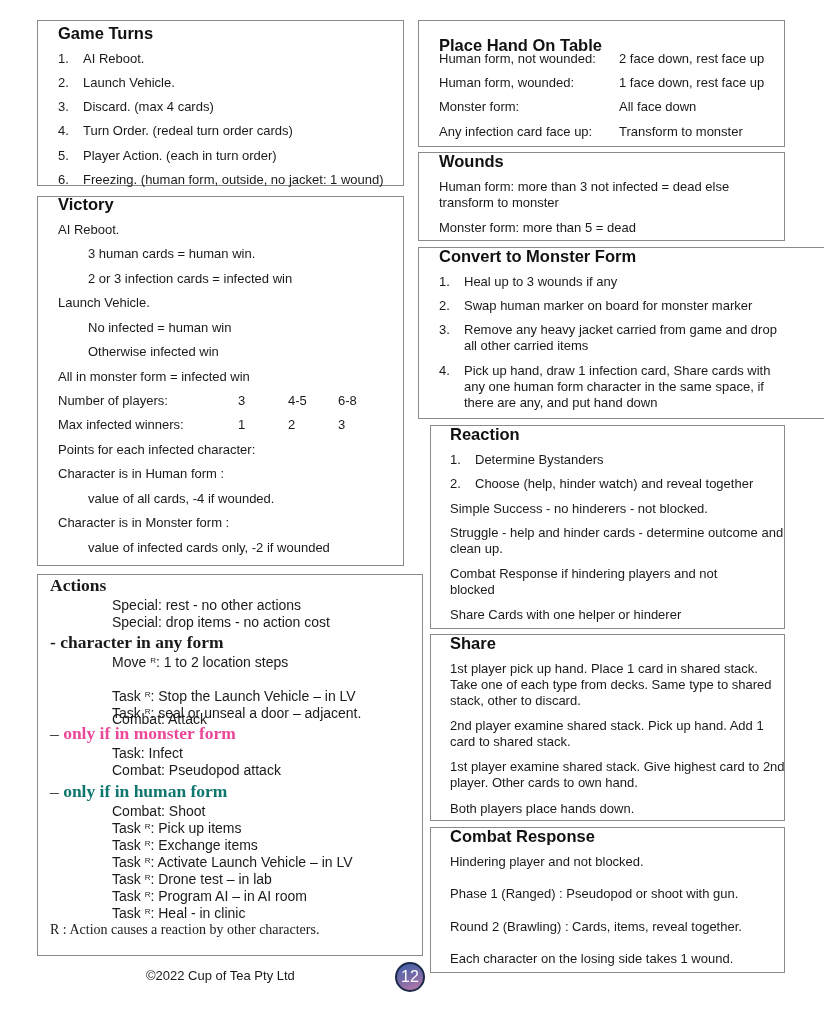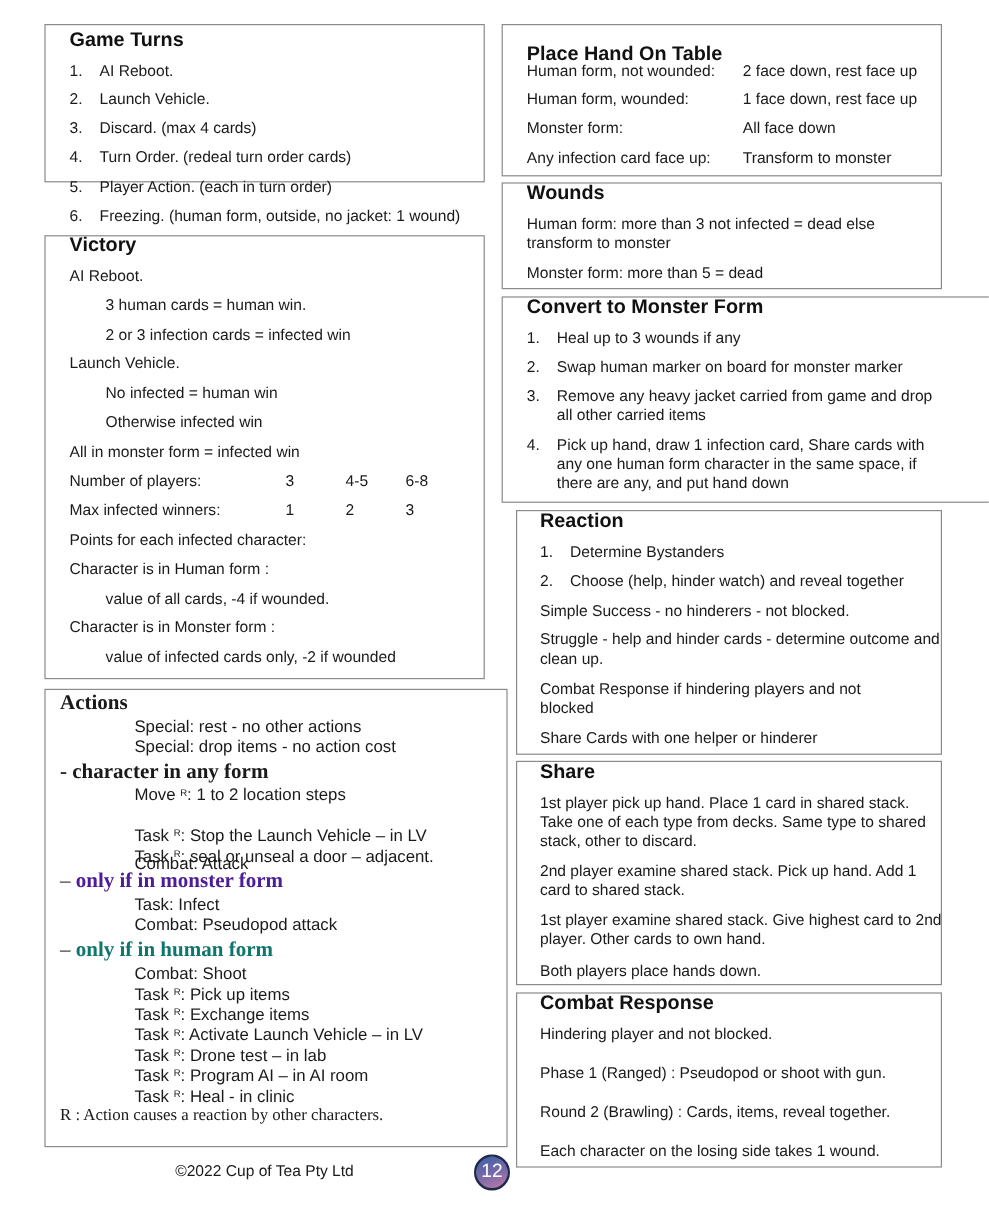--- a/index.html
+++ b/index.html
@@ -6,32 +6,32 @@
     body { width: 824px; height: 1023px; position: relative; overflow: hidden;
            font-family: "Liberation Sans", sans-serif; color: #1a1a1a; }
     .box { position: absolute; border: 1px solid #8a8a8a; box-sizing: border-box; background: #fff; }
     .title { font-family: "Liberation Sans", sans-serif; font-weight: bold; font-size: 16.5px; color: #111; }
     .line { font-size: 13px; position: absolute; white-space: nowrap; }
     .wrap { white-space: normal; line-height: 16px; }
     .num { display: inline-block; width: 25px; }
     .serif-title { font-family: "Liberation Serif", serif; font-weight: bold; font-size: 17.5px; position: absolute; white-space: nowrap; }
     .act { font-size: 14px; position: absolute; left: 74px; white-space: nowrap; line-height: 17px; }
     sup { font-size: 8px; position: relative; top: -2px; vertical-align: top; }
-    .red { color: #4c1d95; }
+    .red { color: #ec4899; }
     .blue { color: #0f766e; }
     .footer { position: absolute; font-size: 13px; left: 146px; top: 968px; }
     .page-badge { position: absolute; left: 395px; top: 962px; width: 30px; height: 30px; border-radius: 50%;
       background: linear-gradient(160deg, #3c5fa6 0%, #7c6aa8 55%, #c07aa8 100%);
       border: 2px solid #1c2a4a; box-sizing: border-box; color: #fff; font-size: 16px;
       display: flex; align-items: center; justify-content: center; }
   </style>
 </head>
 <body>
 
-<div class="box" style="left:37px;top:20px;width:367px;height:132px;">
+<div class="box" style="left:37px;top:20px;width:367px;height:166px;">
   <div class="title" style="position:absolute;left:20px;top:3px;">Game Turns</div>
   <div class="line" style="left:20px;top:30px;"><span class="num">1.</span><span>AI Reboot.</span></div>
   <div class="line" style="left:20px;top:54px;"><span class="num">2.</span><span>Launch Vehicle.</span></div>
   <div class="line" style="left:20px;top:78px;"><span class="num">3.</span><span>Discard. (max 4 cards)</span></div>
   <div class="line" style="left:20px;top:102px;"><span class="num">4.</span><span>Turn Order. (redeal turn order cards)</span></div>
   <div class="line" style="left:20px;top:127px;"><span class="num">5.</span><span>Player Action. (each in turn order)</span></div>
   <div class="line" style="left:20px;top:151px;"><span class="num">6.</span><span>Freezing. (human form, outside, no jacket: 1 wound)</span></div>
 </div>
 
 <div class="box" style="left:37px;top:196px;width:367px;height:370px;">

